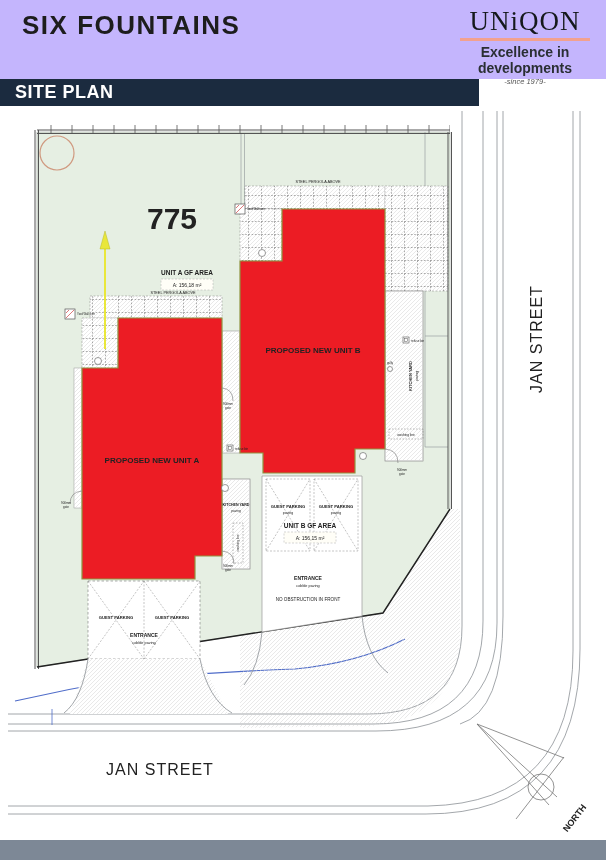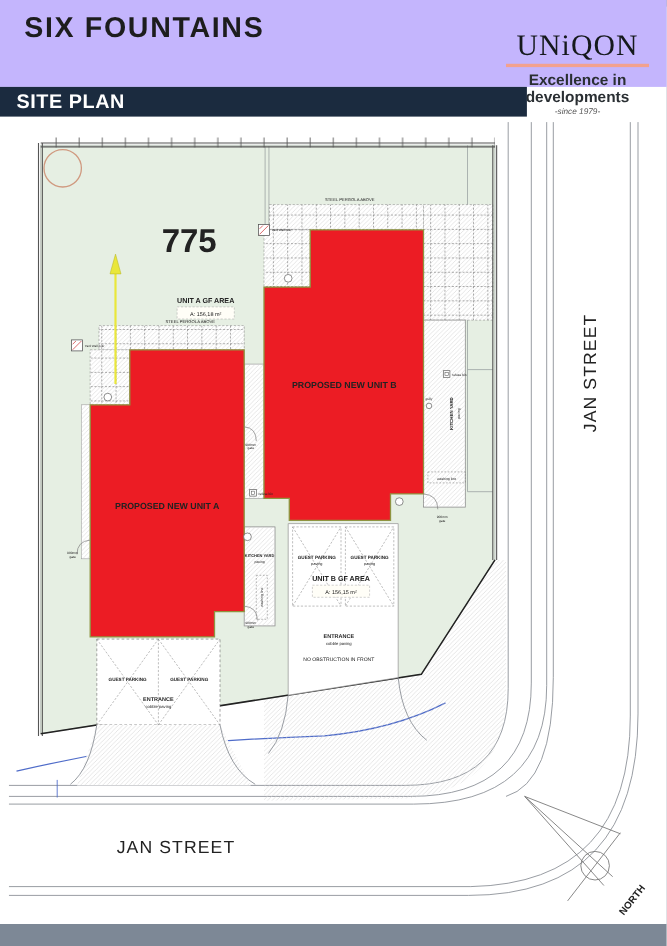--- a/index.html
+++ b/index.html
@@ -1,21 +1,21 @@
 <!DOCTYPE html>
 <html><head>
 <meta charset="utf-8">
 <style>
   html,body{margin:0;padding:0;}
   body{width:606px;height:860px;position:relative;background:#7d8896;font-family:"Liberation Sans",sans-serif;overflow:hidden;}
   #page{position:absolute;left:0;top:6px;right:0;bottom:20px;background:#fff;}
   #header{position:absolute;left:0;top:0;width:606px;height:79px;background:#c4b5fd;}
   #title{position:absolute;left:22px;top:8px;font-weight:bold;font-size:26px;line-height:34px;letter-spacing:1.5px;color:#1d1d1d;}
   #logo{position:absolute;right:16px;top:6px;width:130px;text-align:center;}
-  #logo .name{font-family:"Liberation Serif",serif;font-size:27px;letter-spacing:1px;color:#15191c;margin-top:20px;}
+  #logo .name{font-family:"Liberation Serif",serif;font-size:27px;letter-spacing:1px;color:#15191c;}
   #logo .rule{height:2.5px;background:#f2a18e;margin:1px 0 3px 0;}
   #logo .tag{font-size:14px;font-weight:bold;color:#2a2f33;}
   #logo .since{font-size:7.5px;font-style:italic;color:#555;margin-top:1px;}
   #banner{position:absolute;left:0;top:79px;width:479px;height:27px;background:#1b2b3f;color:#fff;
           font-weight:bold;font-size:18px;line-height:27px;padding-left:15px;letter-spacing:.5px;box-sizing:border-box;}
   #planwrap{position:absolute;left:8px;top:111px;width:590px;height:729px;background:#fff;}
   svg text{font-family:"Liberation Sans",sans-serif;fill:#222;}
 </style>
 </head>
 <body>

